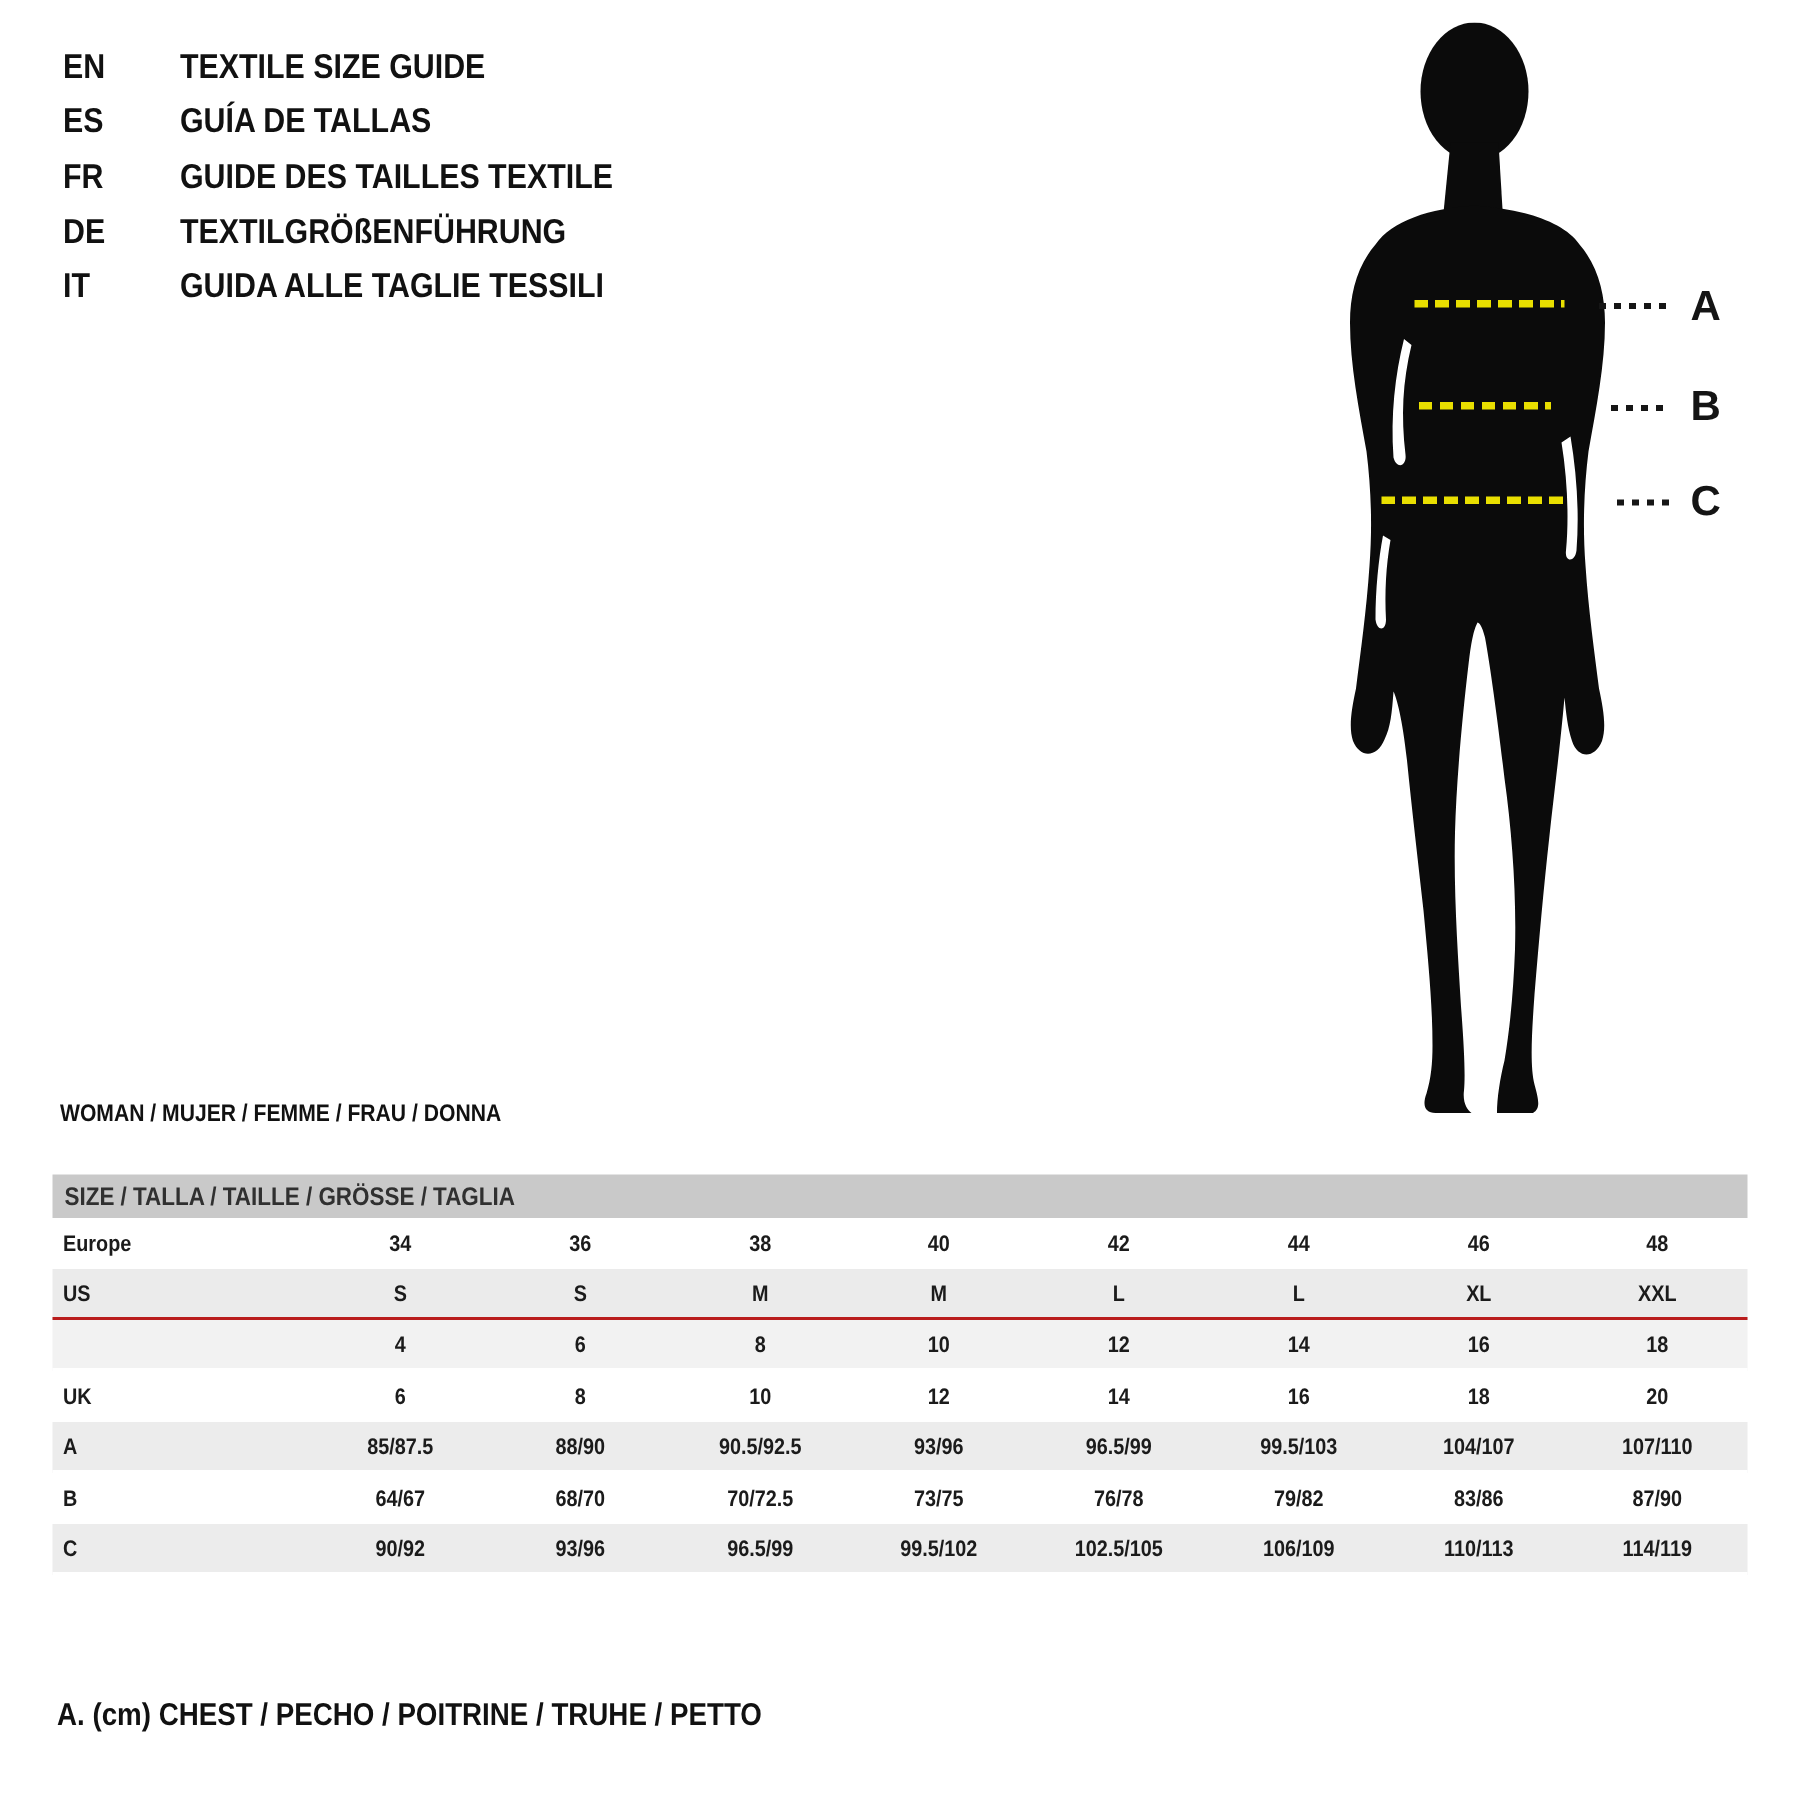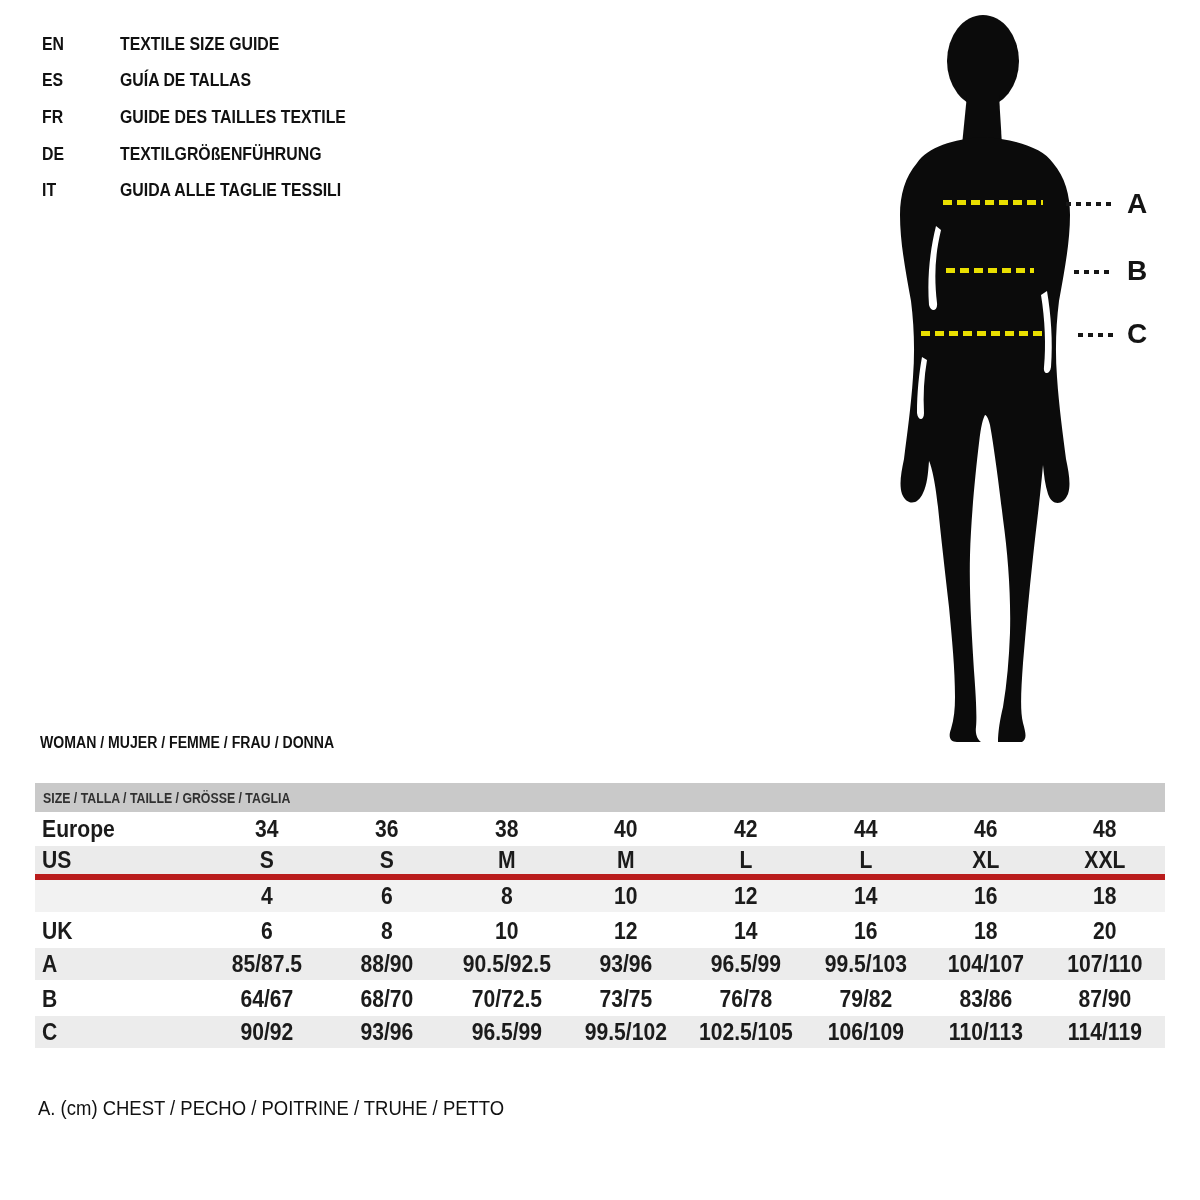--- a/index.html
+++ b/index.html
@@ -5,21 +5,21 @@
   html,body { margin:0; padding:0; background:#fff; }
   .canvas {
     position:relative; width:1200px; height:1200px; background:#ffffff;
     font-family:"Liberation Sans", sans-serif; color:#111; overflow:hidden;
   }
   .cond { display:inline-block; transform:scaleX(0.88); transform-origin:0 50%; white-space:nowrap; }
   .cond-c { display:inline-block; transform:scaleX(0.88); transform-origin:50% 50%; white-space:nowrap; }
 
   
   .lang-block { position:absolute; left:42px; top:26px; }
-  .lang-row { display:flex; height:36.6px; align-items:center; font-size:18px; font-weight:700; }
+  .lang-row { display:flex; height:36.6px; align-items:center; font-size:23px; font-weight:700; }
   .lang-code { width:78px; }
   .lang-title { }
 
   
   .figure-area { position:absolute; left:0; top:0; width:1200px; height:760px; }
   .silhouette-svg { position:absolute; left:895px; top:15px; width:200px; height:730px; }
   .measure-line { position:absolute; height:5px;
     background:repeating-linear-gradient(90deg, #e9df00 0 9px, transparent 9px 14px); }
   .pointer-line { position:absolute; height:4px;
     background:repeating-linear-gradient(90deg, #161616 0 5px, transparent 5px 10px); }
@@ -33,33 +33,33 @@
   .lab-a { left:1127px; top:188px; }
   .lab-b { left:1127px; top:255px; }
   .lab-c { left:1127px; top:318px; }
 
   
   .section-heading { position:absolute; left:40px; top:734px; font-size:16px; font-weight:700; }
 
   
   .size-table { position:absolute; left:35px; top:783px; width:1130px; }
   .thead { height:29px; background:#c9c9c9; display:flex; align-items:center;
-           padding-left:8px; box-sizing:border-box; font-size:14px; font-weight:700; color:#303030; }
+           padding-left:8px; box-sizing:border-box; font-size:17px; font-weight:700; color:#303030; }
   .trow { height:34px; display:flex; align-items:center; box-sizing:border-box;
-          font-size:24px; font-weight:700; color:#1b1b1b; }
+          font-size:15px; font-weight:700; color:#1b1b1b; }
   .rlabel { width:172px; padding-left:8px; box-sizing:border-box; }
   .cell { flex:1; text-align:center; }
   .bg-white { background:#ffffff; }
-  .bg-g1 { background:#ebebeb; border-bottom:6px solid #b91c1c; }
+  .bg-g1 { background:#ebebeb; border-bottom:2px solid #b91c1c; }
   .bg-g2 { background:#f2f2f2; border-bottom:2px solid #ffffff; }
   .bg-g3 { background:#ececec; border-bottom:2px solid #ffffff; }
 
   
   .legend { position:absolute; left:38px; top:1090px; }
-  .legend-item { height:35px; display:flex; align-items:center; font-size:21px; font-weight:400; }
+  .legend-item { height:35px; display:flex; align-items:center; font-size:21px; font-weight:700;margin-top:36px; }
 </style>
 </head>
 <body>
 
 <div class="canvas">
 
   <div class="lang-block">
     <div class="lang-row">
       <span class="lang-code cond">EN</span>
       <span class="lang-title cond">TEXTILE SIZE GUIDE</span>

